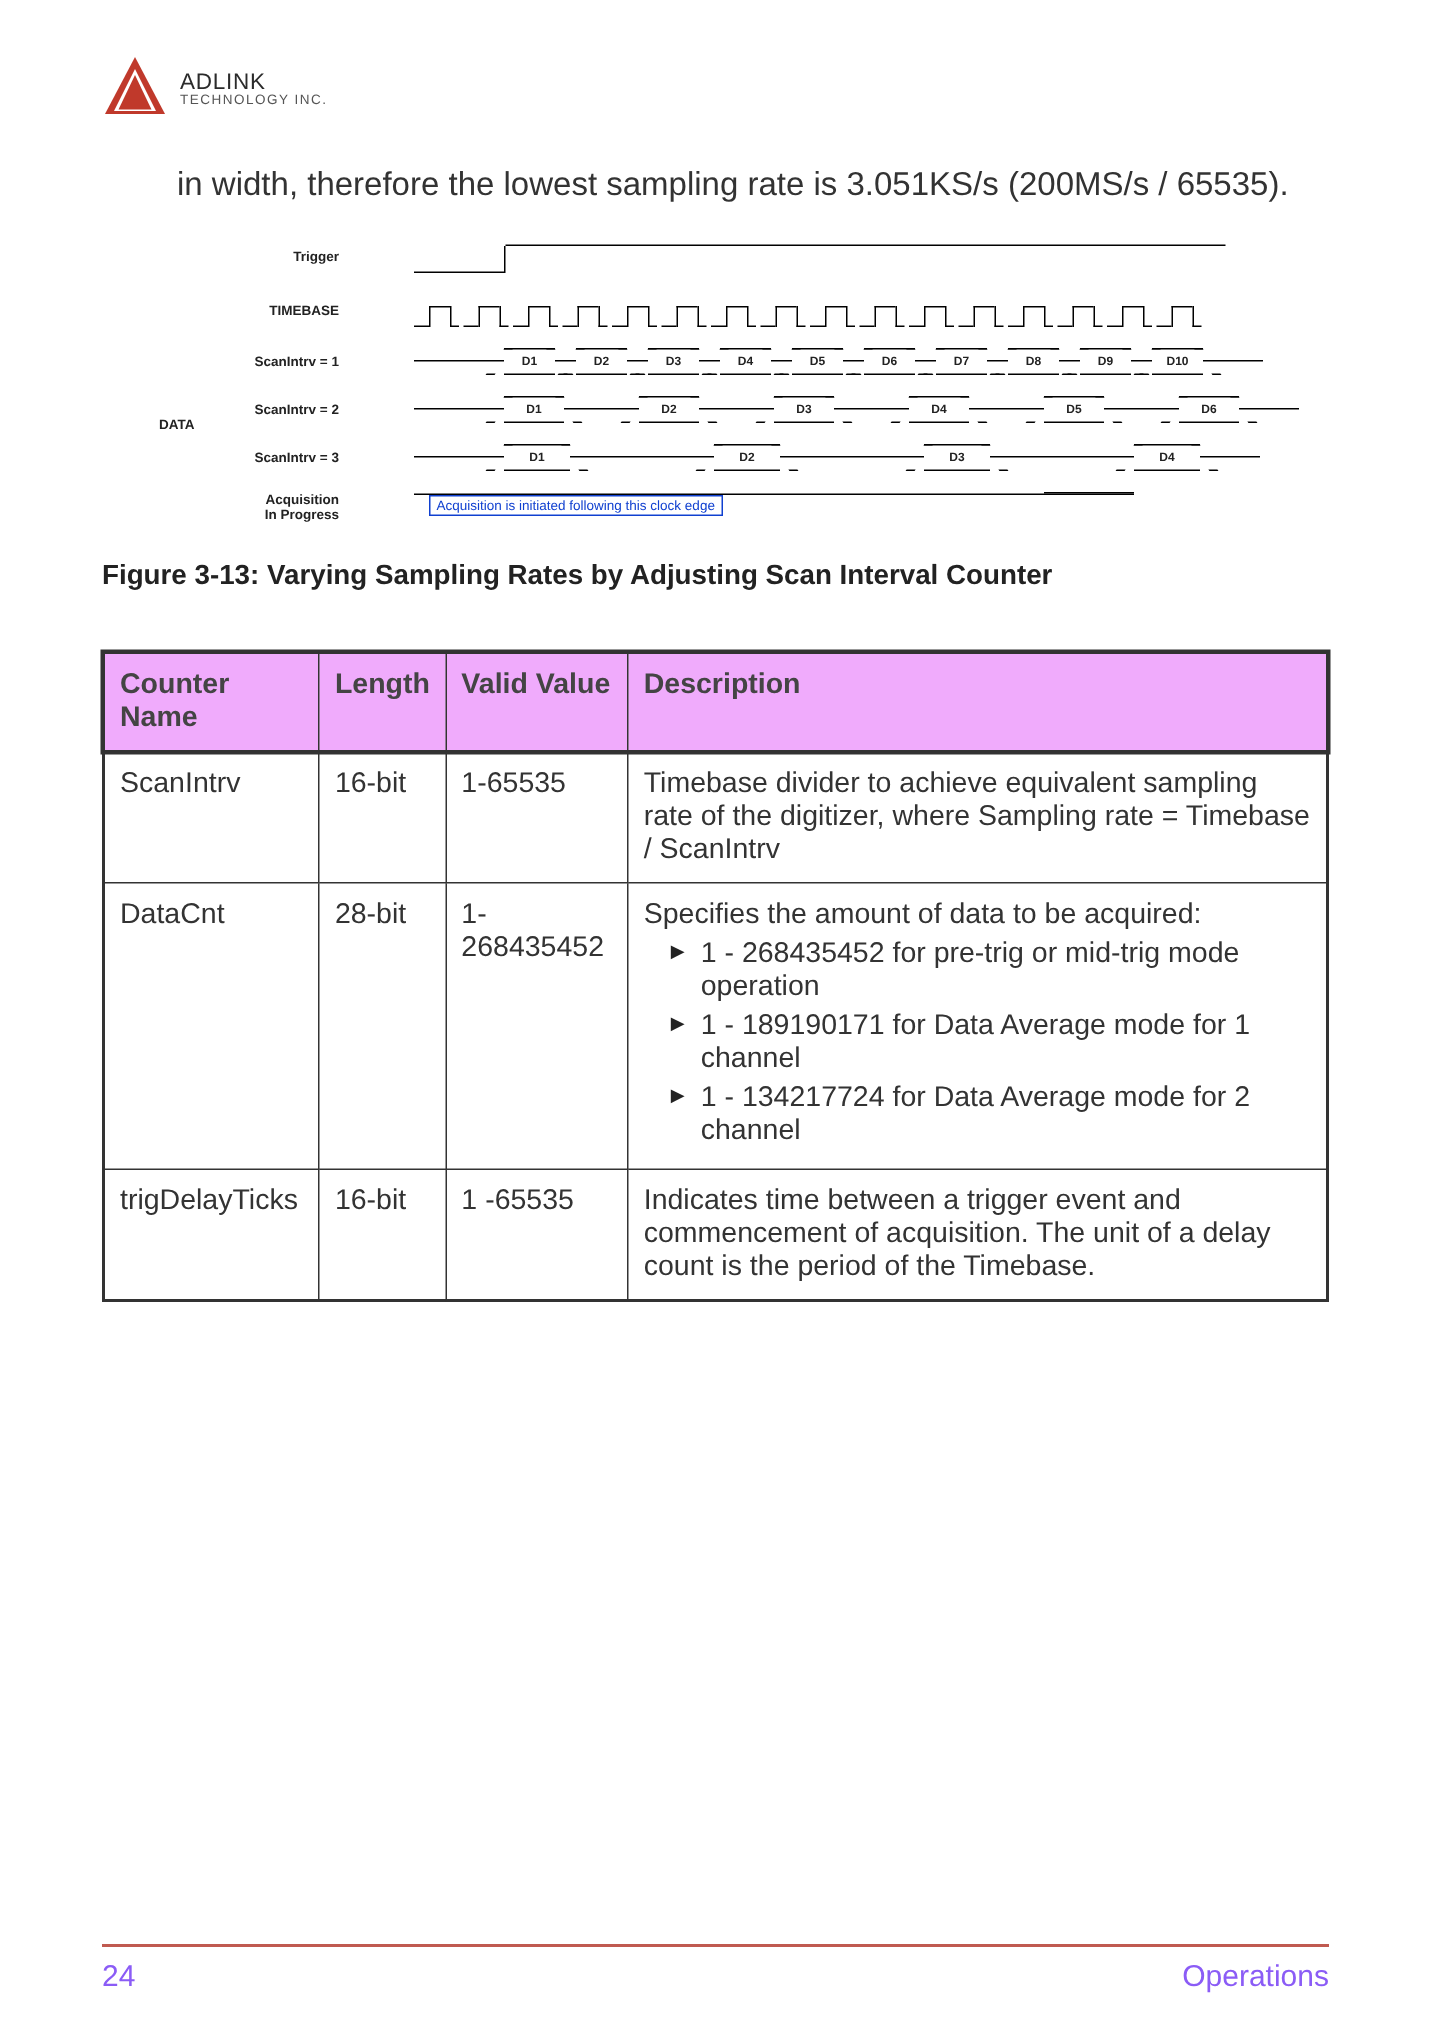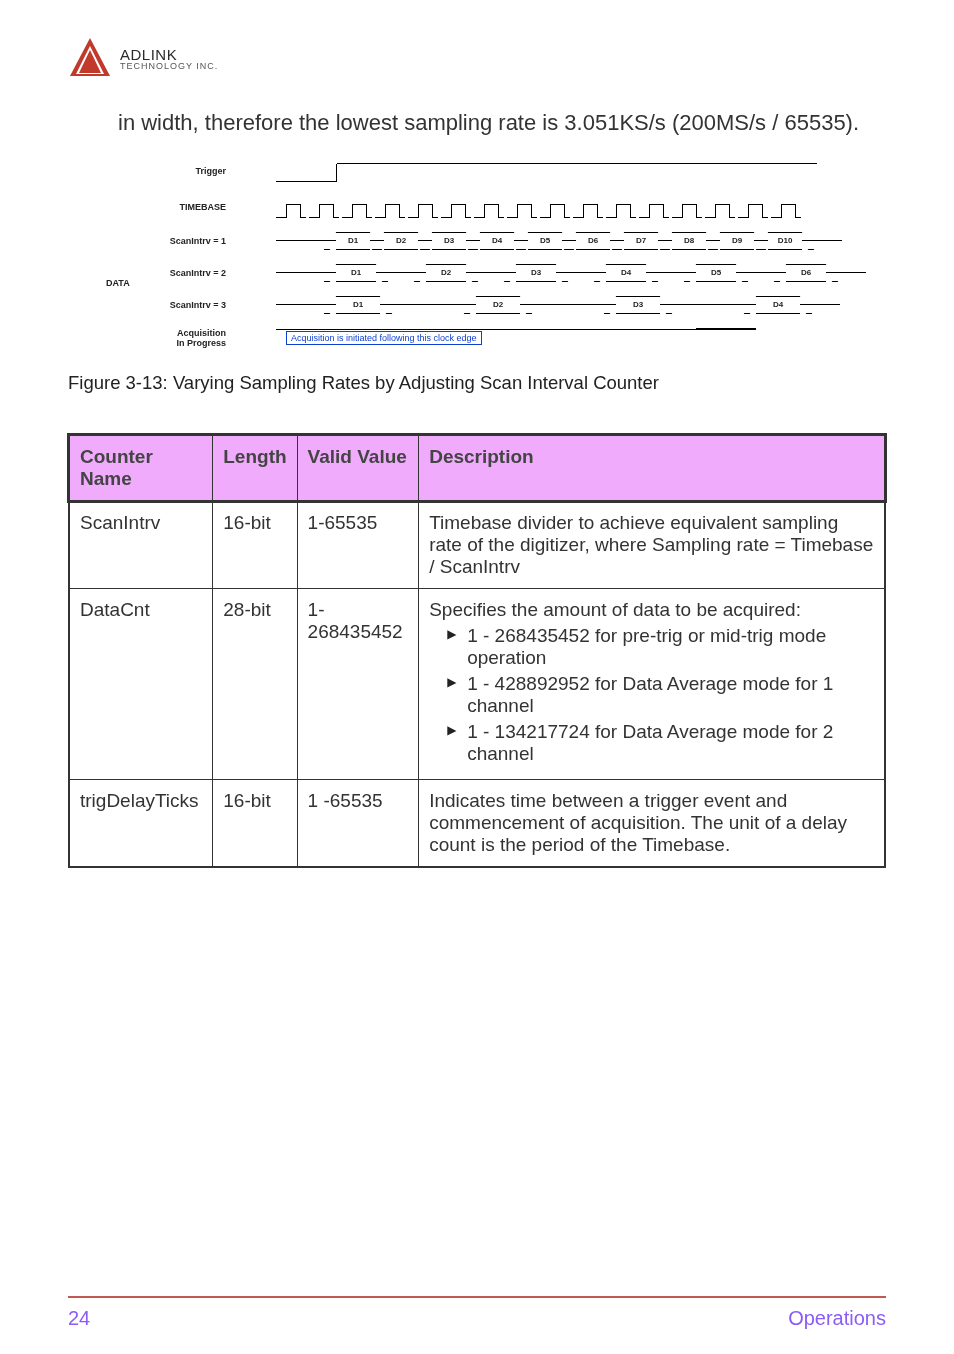--- a/index.html
+++ b/index.html
@@ -136,21 +136,21 @@
   .acq-low { width:60px; border-bottom:1.5px solid #000; }
   .acq-rise { height:16px; border-left:1.5px solid #000; }
   .acq-high { width:480px; border-top:1.5px solid #000; margin-bottom:16px; position:relative; }
   .note {
     font-size:9px; color:#1040d0; border:0.5px solid #1040d0;
     padding:1px 4px; position:relative; top:-3px; margin-left:10px;
     white-space:nowrap;
   }
 
   .fig-caption {
-    font-weight: normal;
+    font-weight: bold;
     font-size: 18.5px;
     text-align: left;
     margin: 24px 0 40px 0;
     color: #222;
   }
 
   
   .tbl {
     width: 100%;
     border-collapse: collapse;
@@ -448,21 +448,21 @@
         </td>
       </tr>
       <tr>
         <td>DataCnt</td>
         <td>28-bit</td>
         <td>1-268435452</td>
         <td>
           <div>Specifies the amount of data to be acquired:</div>
           <ul class="desc-list">
             <li>1 - 268435452 for pre-trig or mid-trig mode operation</li>
-            <li>1 - 428892952 for Data Average mode for 1 channel</li>
+            <li>1 - 189190171 for Data Average mode for 1 channel</li>
             <li>1 - 134217724 for Data Average mode for 2 channel</li>
           </ul>
         </td>
       </tr>
       <tr>
         <td>trigDelayTicks</td>
         <td>16-bit</td>
         <td>1 -65535</td>
         <td>
           <div>Indicates time between a trigger event and commencement of acquisition. The unit of a delay count is the period of the Timebase.</div>

